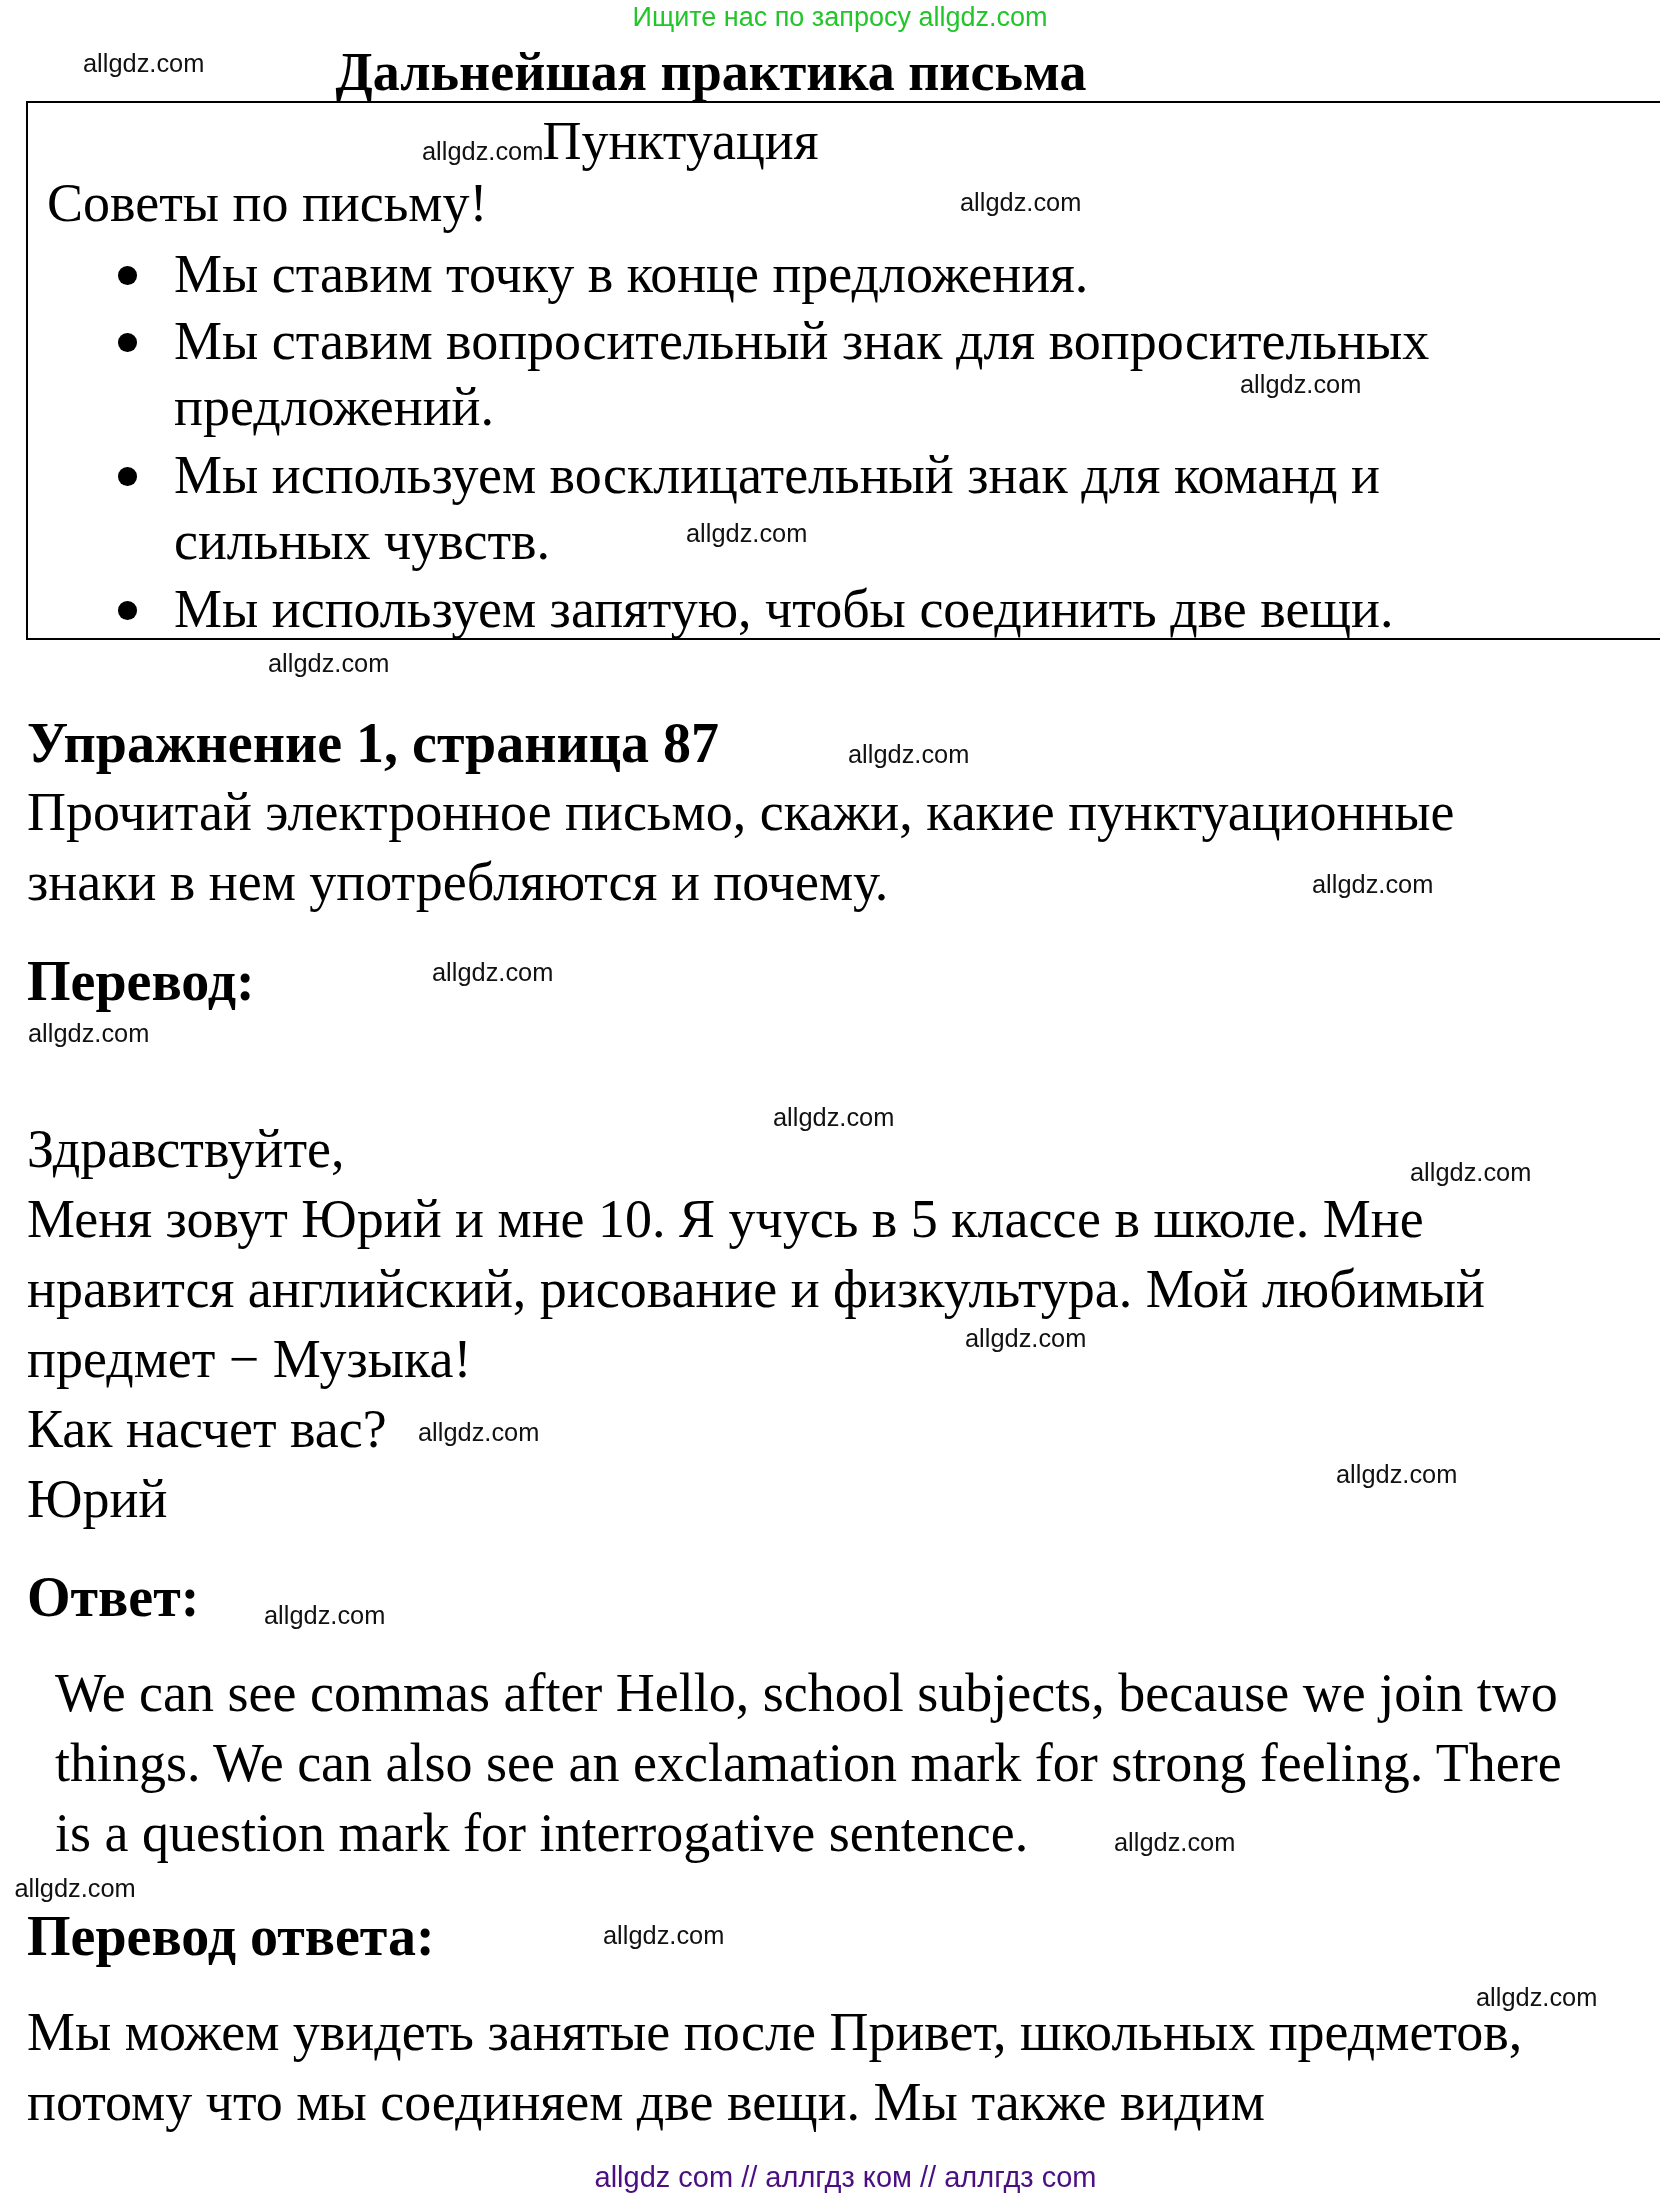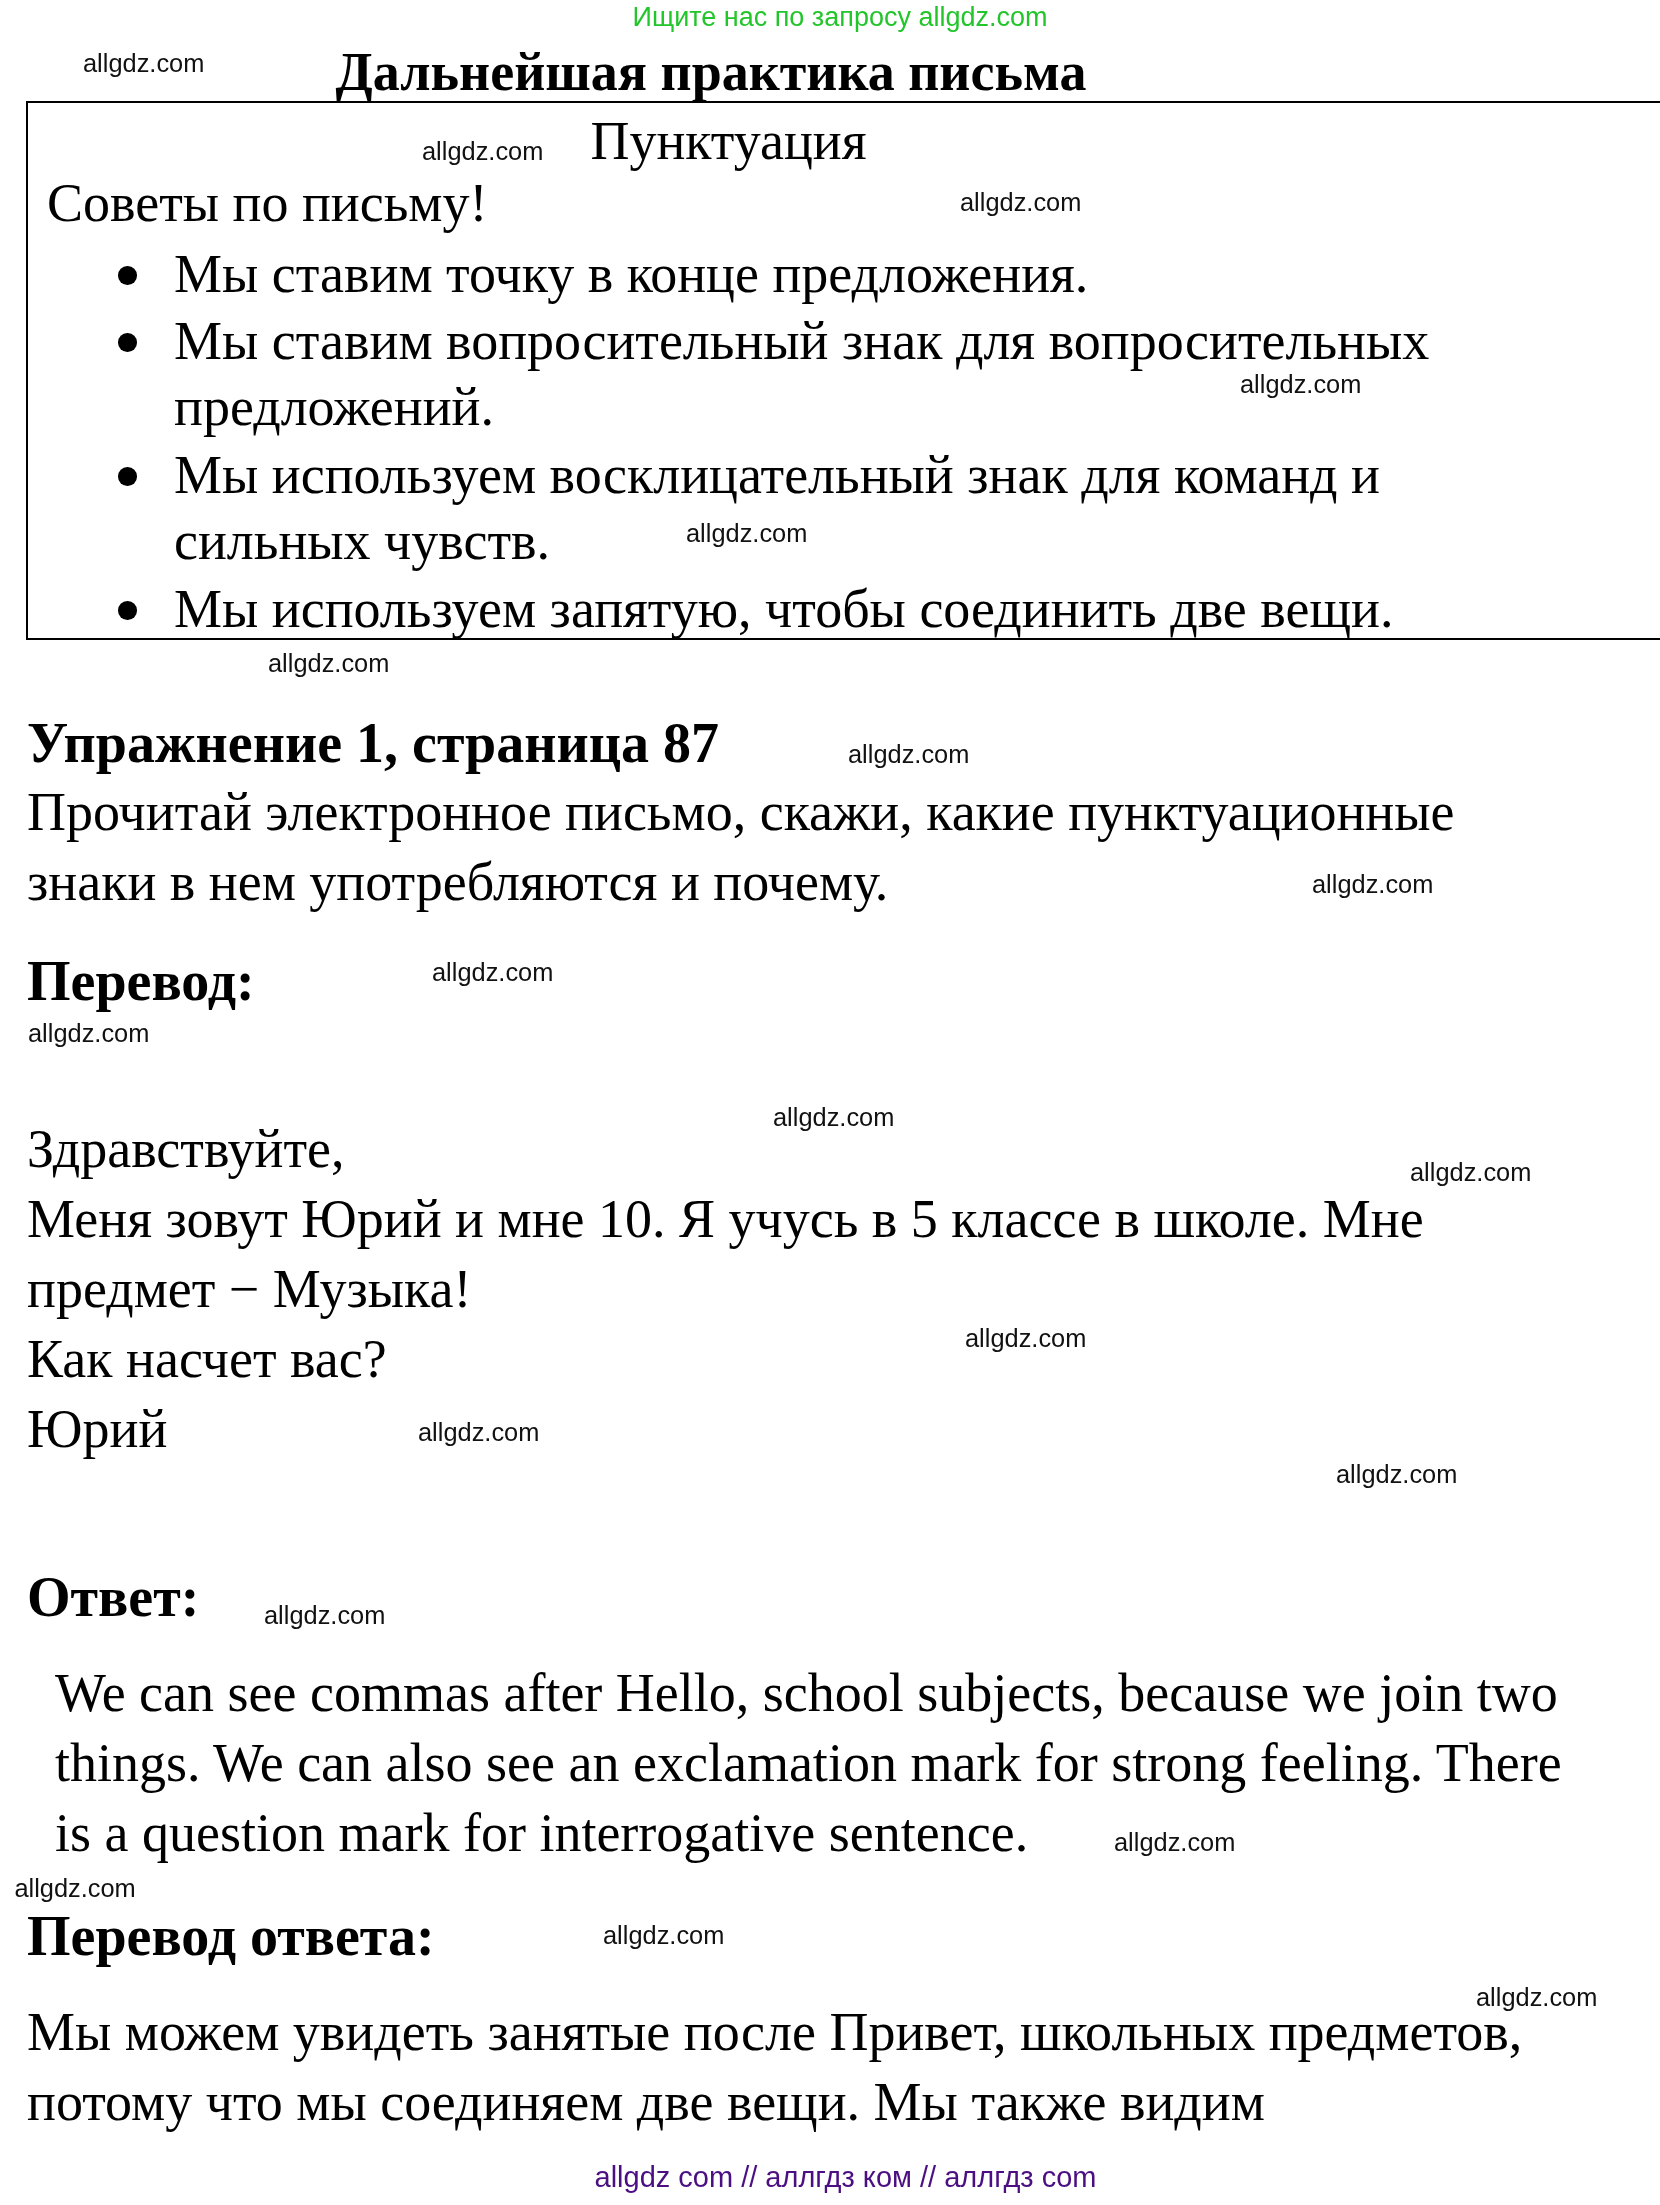--- a/index.html
+++ b/index.html
@@ -17,21 +17,21 @@
     left: 0; width: 1422px; top: 39px; text-align: center;
     font-weight: bold; font-size: 54px; line-height: 66px; letter-spacing: 0px;
   }
   .tips-box {
     position: absolute; left: 26px; top: 101px; width: 1643px; height: 539px;
     border-top: 2.5px solid #000; border-left: 2.5px solid #000; border-bottom: 2.5px solid #000;
     box-sizing: border-box;
   }
   .box-subtitle {
     left: 0; width: 1361px; top: 107px; text-align: center;
-    font-size: 54px; line-height: 68px; margin-left: 48px;
+    font-size: 54px; line-height: 68px;
   }
   .tips-heading { left: 47px; top: 169px; font-size: 54px; line-height: 68px; }
   .tip { position: absolute; left: 174px; font-size: 54px; line-height: 66px; white-space: normal; width: 1355px; }
   .tip .bullet {
     position: absolute; left: -56px; top: 25.4px; width: 18.6px; height: 18.6px;
     border-radius: 50%; background: #000;
   }
   .section-heading { left: 27px; font-weight: bold; font-size: 56px; line-height: 68px; }
   .para { position: absolute; left: 27px; font-size: 54px; line-height: 70px; width: 1609px; }
   .para .line { display: block; white-space: nowrap; }
@@ -79,20 +79,21 @@
 <div class="abs section-heading" style="top:709px;">Упражнение 1, страница 87</div>
 <div class="para" style="top:777px;">
   <span class="line">Прочитай электронное письмо, скажи, какие пунктуационные</span>
   <span class="line">знаки в нем употребляются и почему.</span>
 </div>
 
 <div class="abs section-heading" style="top:947px;">Перевод:</div>
 <div class="para" style="top:1114px;">
   <span class="line">Здравствуйте,</span>
   <span class="line">Меня зовут Юрий и мне 10. Я учусь в 5 классе в школе. Мне</span>
+  <span class="line">нравится английский, рисование и физкультура. Мой любимый</span>
   <span class="line">предмет − Музыка!</span>
   <span class="line">Как насчет вас?</span>
   <span class="line">Юрий</span>
 </div>
 
 <div class="abs section-heading" style="top:1563px;">Ответ:</div>
 <div class="para" style="top:1658px;margin-left:28px;">
   <span class="line">We can see commas after Hello, school subjects, because we join two</span>
   <span class="line">things. We can also see an exclamation mark for strong feeling. There</span>
   <span class="line">is a question mark for interrogative sentence.</span>

